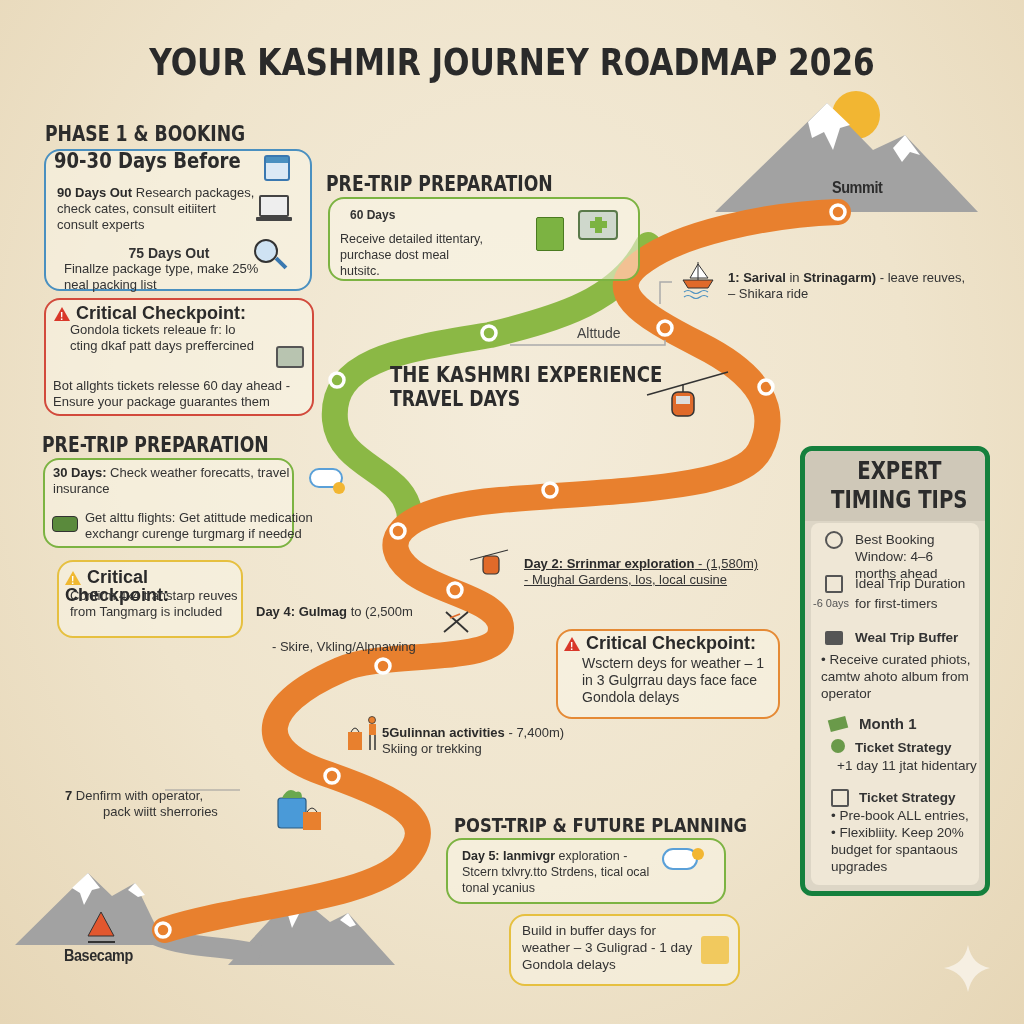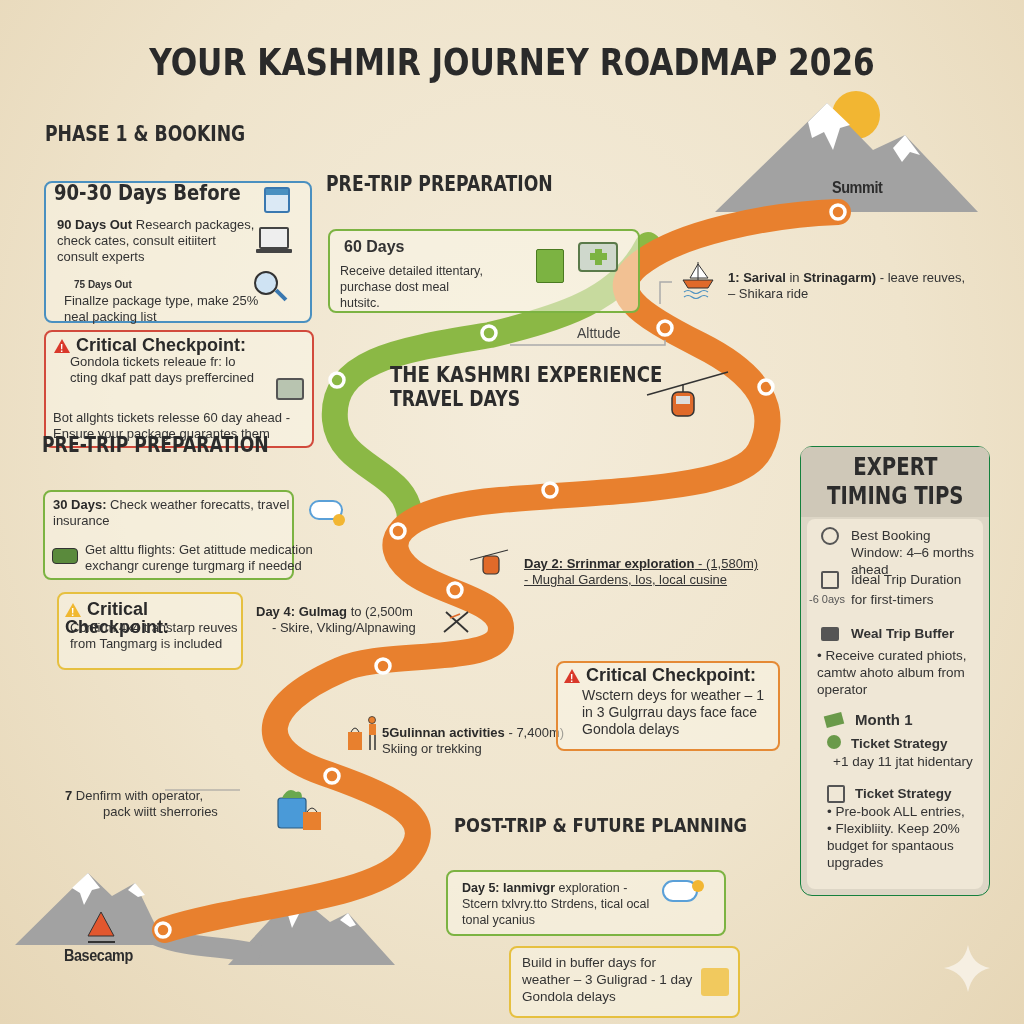--- a/index.html
+++ b/index.html
@@ -16,39 +16,39 @@
     left: 0; width: 1024px; top: 40px; text-align: center;
     font-size: 38px; font-weight: bold; color: #2a2a2a;
     font-family: "DejaVu Sans", sans-serif; letter-spacing: 0px;
     transform: scaleX(0.82);
   }
   .section-h {
     font-family: "DejaVu Sans", sans-serif; font-weight: bold; color: #2c2c2c;
     font-size: 21px; transform: scaleX(0.82); transform-origin: left top; white-space: nowrap;
   }
   .box {
-    position: absolute; border-radius: 8px; border: 2.5px solid; background: rgba(250,245,232,0.55);
-    font-size: 13px; line-height: 16px; color: #333; margin-top: 32px;
+    position: absolute; border-radius: 16px; border: 2.5px solid; background: rgba(250,245,232,0.55);
+    font-size: 13px; line-height: 16px; color: #333;
   }
   .box.blue { border-color: #4a90c0; }
   .box.red { border-color: #d24a3c; }
   .box.green { border-color: #7cb342; }
   .box.yellow { border-color: #e6c040; }
   .box.orange { border-color: #e58a35; }
   b { color: #2a2a2a; }
   .warn {
     display: inline-block; width: 0; height: 0; border-left: 8px solid transparent; border-right: 8px solid transparent;
     border-bottom: 14px solid #d9382a; position: relative; vertical-align: -2px; margin-right: 6px;
   }
   .warn::after { content: "!"; position: absolute; left: -2px; top: 2px; color: #fff; font-size: 10px; font-weight: bold; }
   .warn.y { border-bottom-color: #f0b830; }
   .ck-title { font-weight: bold; font-size: 18px; color: #2a2a2a; }
   .tips {
     left: 800px; top: 446px; width: 190px; height: 450px;
-    border: 1px solid #15803d; border-radius: 12px; background: #ddd6c6;
+    border: 5px solid #15803d; border-radius: 12px; background: #ddd6c6;
   }
   .tips-head {
     position: absolute; left: 0; top: 0; width: 100%; height: 70px; background: #cfc8b8; border-radius: 9px 9px 0 0;
   }
   .tips-body {
     position: absolute; left: 6px; top: 72px; right: 6px; bottom: 6px; background: #efe7d6; border-radius: 8px;
     font-size: 13.5px; line-height: 17px; color: #333;
   }
   .tip { position: absolute; left: 0; right: 0; }
   .tip .ico { position: absolute; left: 14px; width: 18px; height: 18px; color: #555; font-size: 16px; }
@@ -148,21 +148,21 @@
 
 <div class="abs title" style="transform-origin:center top;">YOUR KASHMIR JOURNEY ROADMAP 2026</div>
 
 <div class="abs section-h" style="left:45px;top:122px;">PHASE 1 &amp; BOOKING</div>
 <div class="box blue" style="left:44px;top:149px;width:268px;height:142px;">
   <div class="abs section-h" style="left:8px;top:2px;font-size:22px;font-weight:bold;">90-30 Days Before</div>
   <div class="abs" style="left:11px;top:34px;width:200px;">
     <b>90 Days Out</b><span> Research packages, check cates, consult eitiitert consult experts</span>
   </div>
   <div class="abs" style="left:18px;top:94px;width:200px;">
-    <div style="font-weight:bold;font-size:10px;padding-left:10px;">75 Days Out</div>
+    <div style="font-weight:bold;font-size:14px;padding-left:10px;text-align:center;">75 Days Out</div>
     <div>Finallze package type,    make 25% neal packing list</div>
   </div>
   <div class="abs" style="left:218px;top:4px;width:26px;height:26px;border:2px solid #3a78b0;border-radius:3px;background:#dbe9f5;">
     <div style="height:6px;background:#4a90c0;"></div>
   </div>
   <div class="abs" style="left:213px;top:44px;width:30px;height:22px;border:2px solid #444;border-radius:2px;background:#eee;"></div>
   <div class="abs" style="left:210px;top:66px;width:36px;height:4px;background:#444;border-radius:1px;"></div>
   <div class="abs" style="left:208px;top:88px;width:24px;height:24px;border:2px solid #333;border-radius:50%;background:#cfe3f3;"></div>
   <div class="abs" style="left:228px;top:110px;width:14px;height:4px;background:#3a78b0;transform:rotate(45deg);"></div>
 </div>
@@ -189,21 +189,21 @@
 
 <div class="box yellow" style="left:57px;top:560px;width:186px;height:78px;">
   <div class="abs" style="left:6px;top:7px;">
     <span class="warn y"></span><span class="ck-title">Critical Checkpoint:</span>
   </div>
   <div class="abs" style="left:11px;top:26px;width:168px;">Confirm 4x4 transtarp reuves from Tangmarg is included</div>
 </div>
 
 <div class="abs section-h" style="left:326px;top:172px;">PRE-TRIP PREPARATION</div>
 <div class="box green" style="left:328px;top:197px;width:312px;height:84px;">
-  <div class="abs" style="left:14px;top:8px;font-weight:bold;font-size:16px;">60 Days</div>
+  <div class="abs" style="left:20px;top:8px;font-weight:bold;font-size:12px;">60 Days</div>
   <div class="abs" style="left:10px;top:32px;width:150px;font-size:12.5px;">Receive detailed ittentary, purchase dost meal hutsitc.</div>
   <div class="abs" style="left:206px;top:18px;width:28px;height:34px;background:#7cb342;border:1.5px solid #4a7a20;border-radius:2px;"></div>
   <div class="abs" style="left:248px;top:11px;width:40px;height:30px;background:#cfd8cc;border:2px solid #5a7a4a;border-radius:4px;">
     <div style="position:absolute;left:15px;top:5px;width:7px;height:16px;background:#7cb342;"></div>
     <div style="position:absolute;left:10px;top:9px;width:17px;height:7px;background:#7cb342;"></div>
   </div>
 </div>
 
 <div class="abs cond" style="left:832px;top:178px;font-size:17px;transform:scaleX(0.85);">Summit</div>
 <div class="abs cond" style="left:64px;top:946px;font-size:17px;transform:scaleX(0.85);">Basecamp</div>
@@ -217,21 +217,21 @@
 <div class="label-sm" style="left:728px;top:270px;">
   <b>1: Sarival</b><span> in </span><b>Strinagarm)</b><span> - leave reuves,</span>
   <div>– Shikara ride</div>
 </div>
 <div class="label-sm" style="left:524px;top:556px;text-decoration:underline;">
   <b>Day 2: Srrinmar exploration</b><span> - (1,580m)</span>
   <div>- Mughal Gardens, los, local cusine</div>
 </div>
 <div class="label-sm" style="left:256px;top:604px;">
   <b>Day 4: Gulmag</b><span> to (2,500m</span>
-  <div style="padding-left:16px;">- Skire, Vkling/Alpnawing</div>
+  <div style="padding-left:16px;margin-top:19px;">- Skire, Vkling/Alpnawing</div>
 </div>
 <div class="label-sm" style="left:382px;top:725px;">
   <b>5Gulinnan activities</b><span> - 7,400m)</span>
   <div>Skiing or trekking</div>
 </div>
 <div class="label-sm" style="left:65px;top:788px;text-align:right;width:158px;">
   <div style="text-align:left;"><b>7</b><span> Denfirm with operator,</span></div>
   <div style="padding-left:38px;text-align:left;">pack wiitt sherrories</div>
 </div>
 

